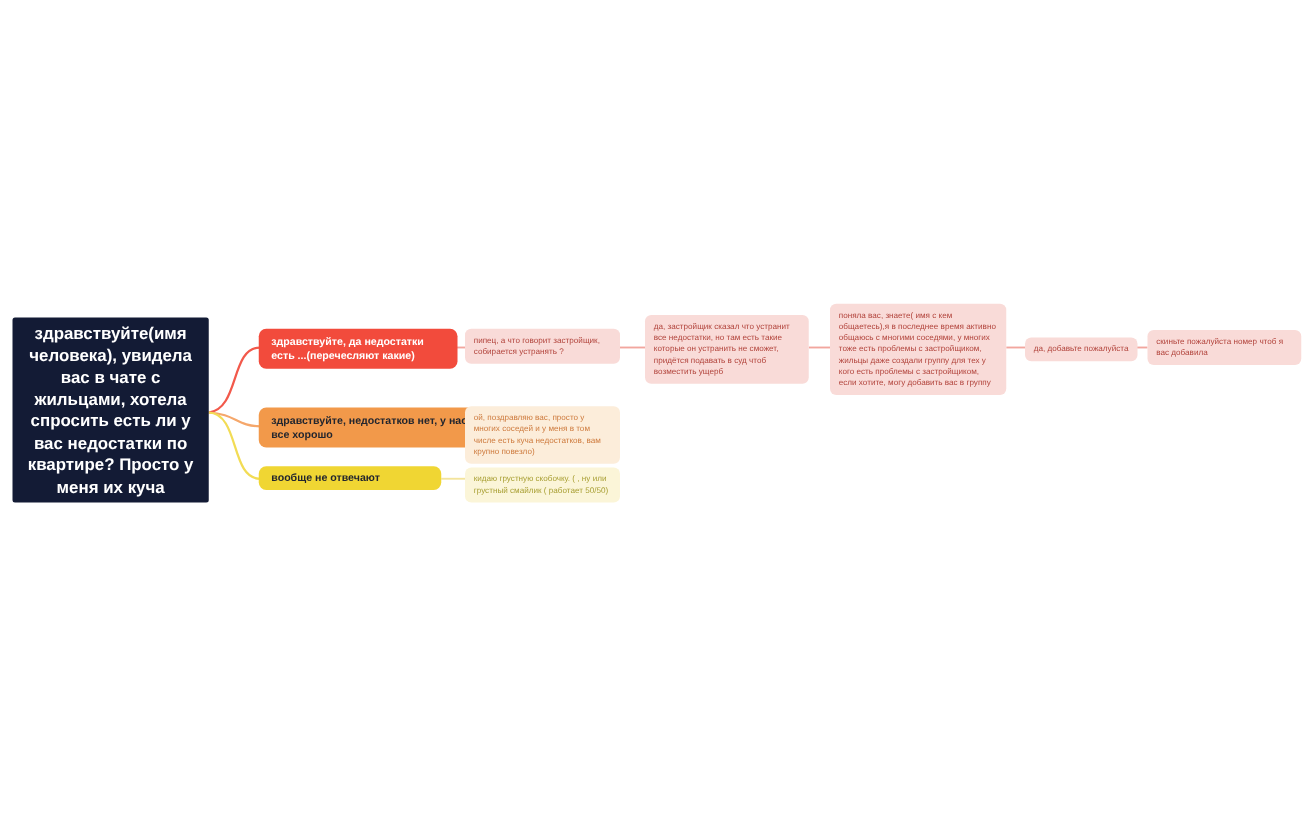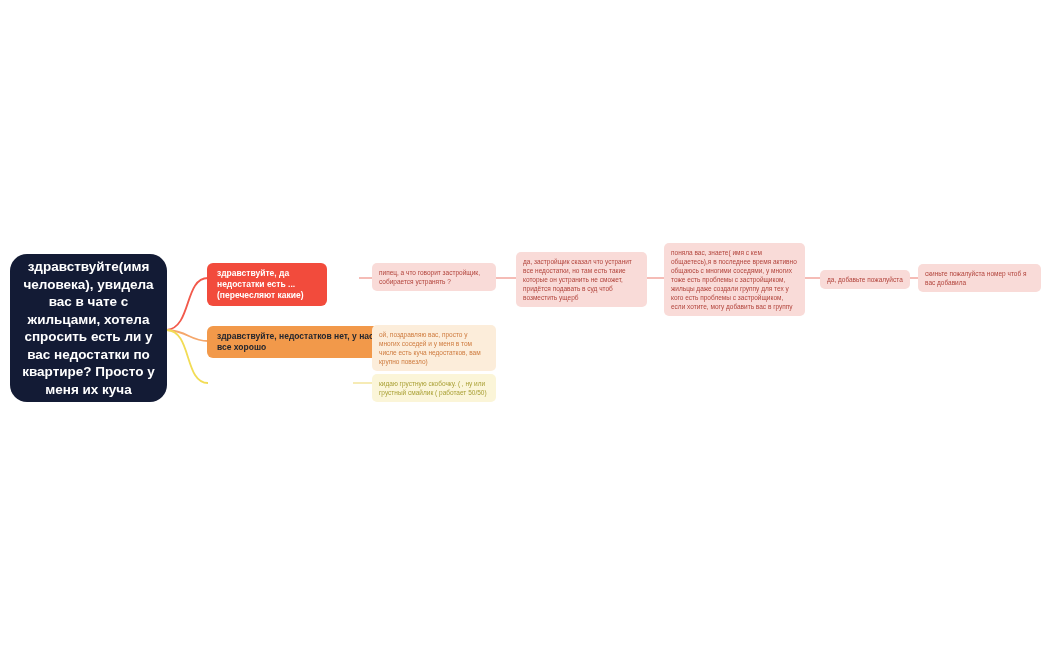--- a/index.html
+++ b/index.html
@@ -21,40 +21,40 @@
     width: 1050px; height: 650px;
     pointer-events: none;
   }
   .node {
     position: absolute;
     box-sizing: border-box;
   }
   .root-node {
     left: 10px; top: 254px;
     width: 157px; height: 148px;
-    border-radius: 17px;
+    border-radius: 2px;
     display: flex;
     align-items: center;
     justify-content: center;
     text-align: center;
     font-size: 13.5px;
     font-weight: bold;
     line-height: 17.5px;
     padding: 4px 6px;
   }
   .branch {
     border-radius: 6px;
     display: flex;
     align-items: center;
     font-size: 8.5px;
     font-weight: bold;
     line-height: 11px;
     padding: 5px 10px;
   }
-  .branch-red   { left: 207px; top: 263px; width: 120px; min-height: 31px; }
+  .branch-red   { left: 207px; top: 263px; width: 159px; min-height: 31px; }
   .branch-orange{ left: 207px; top: 326px; width: 182px; min-height: 29px; }
   .branch-yellow{ left: 207px; top: 373px; width: 146px; min-height: 19px; padding: 4px 10px; }
   .leaf {
     border-radius: 5px;
     font-size: 6.5px;
     font-weight: normal;
     line-height: 9px;
     padding: 5px 7px;
   }
   .leaf-1 { left: 372px; top: 263px; width: 124px; }
@@ -94,16 +94,17 @@
   <div class="node leaf leaf-3" style="background: rgb(249, 219, 216); color: rgb(178, 68, 60);">поняла вас, знаете( имя с кем общаетесь),я в последнее время активно общаюсь с многими соседями, у многих тоже есть проблемы с застройщиком, жильцы даже создали группу для тех у кого есть проблемы с застройщиком, если хотите, могу добавить вас в группу</div>
 
   <div class="node leaf leaf-4" style="background: rgb(249, 219, 216); color: rgb(178, 68, 60);">да, добавьте пожалуйста</div>
 
   <div class="node leaf leaf-5" style="background: rgb(249, 219, 216); color: rgb(178, 68, 60);">скиньте пожалуйста номер чтоб я вас добавила</div>
 
   <div class="node branch branch-orange" style="background: rgb(242, 153, 74); color: rgb(35, 38, 46);">здравствуйте, недостатков нет, у нас все хорошо</div>
 
   <div class="node leaf leaf-peach" style="background: rgb(252, 237, 218); color: rgb(206, 123, 62);">ой, поздравляю вас, просто у многих соседей и у меня в том числе есть куча недостатков, вам крупно повезло)</div>
 
+  <div class="node branch branch-yellow" style="background: rgb(240, 214, 51); color: rgb(35, 38, 46);">вообще не отвечают</div>
 
   <div class="node leaf leaf-lyellow" style="background: rgb(251, 245, 216); color: rgb(168, 159, 51);">кидаю грустную скобочку. ( ,  ну или грустный смайлик ( работает 50/50)</div>
 
 </div>
 
 </body></html>

